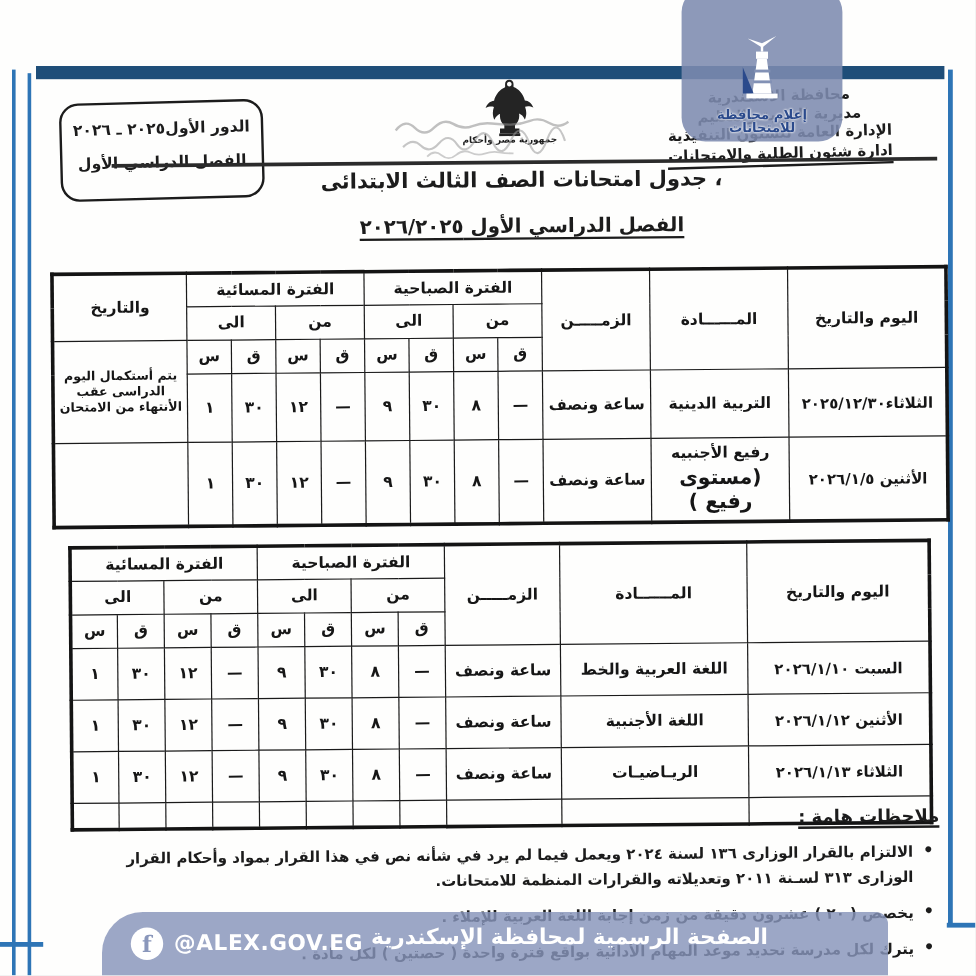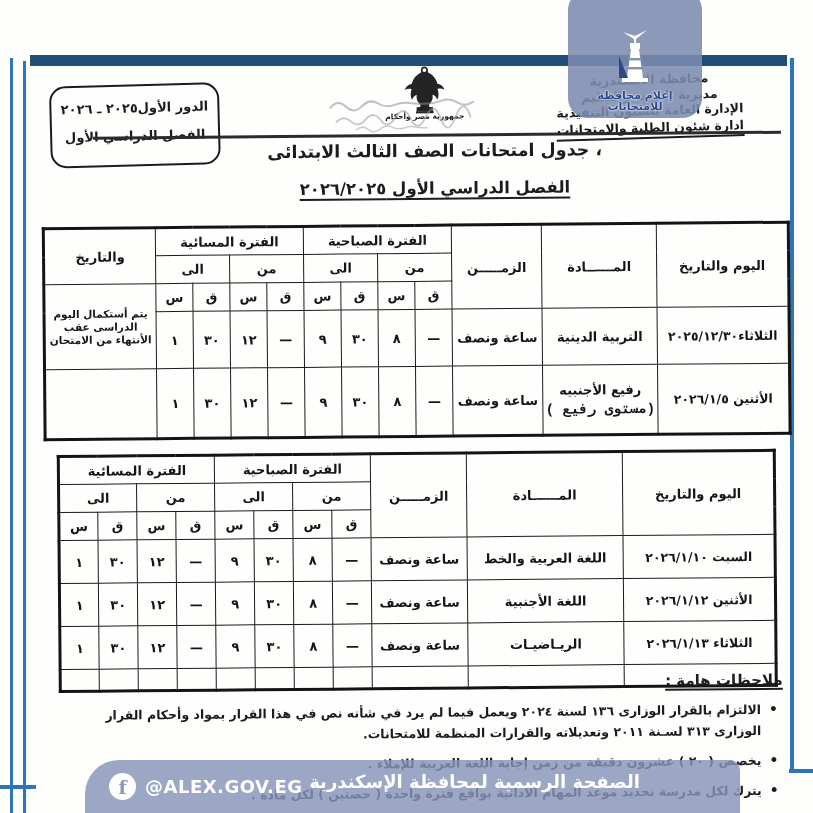--- a/index.html
+++ b/index.html
@@ -42,21 +42,21 @@
   .t2{top:452px;left:56px;width:716px;}
   tr.h1 td{height:26px;font-size:13px;}
   tr.h2 td{height:27px;}
   tr.h3 td{height:27px;}
   .t1 tr.r1 td{height:56px;}
   .t1 tr.r2 td{height:68px;}
   .t2 tr.dr td{height:42px;}
   .t2 tr.empty td{height:20px;}
   td.day{font-size:12.5px;white-space:nowrap;}
   td.note-cell{font-size:10.5px;line-height:13px;vertical-align:top;padding-top:3px;border-radius:29px;}
-  .sub2{display:block;font-size:14px;margin-top:3px;font-family:Liberation Mono, monospace;}
+  .sub2{display:block;font-size:17px;margin-top:3px;}
   
   .notes-wrap{position:absolute;top:674px;left:55px;right:33px;}
   .notes-title{text-align:right;font-size:15px;text-decoration:underline;
                text-decoration-thickness:2px;text-underline-offset:3px;margin-bottom:10px;}
   ul.notes{list-style:none;margin:0;padding:0 22px 0 0;direction:rtl;text-align:right;
            font-size:12.5px;line-height:21px;}
   ul.notes li{position:relative;margin-bottom:9px;}
   ul.notes li::before{content:"•";position:absolute;right:-17px;top:0;font-size:14px;}
   
   .watermark{position:absolute;top:-10px;left:568px;width:134px;height:128px;

